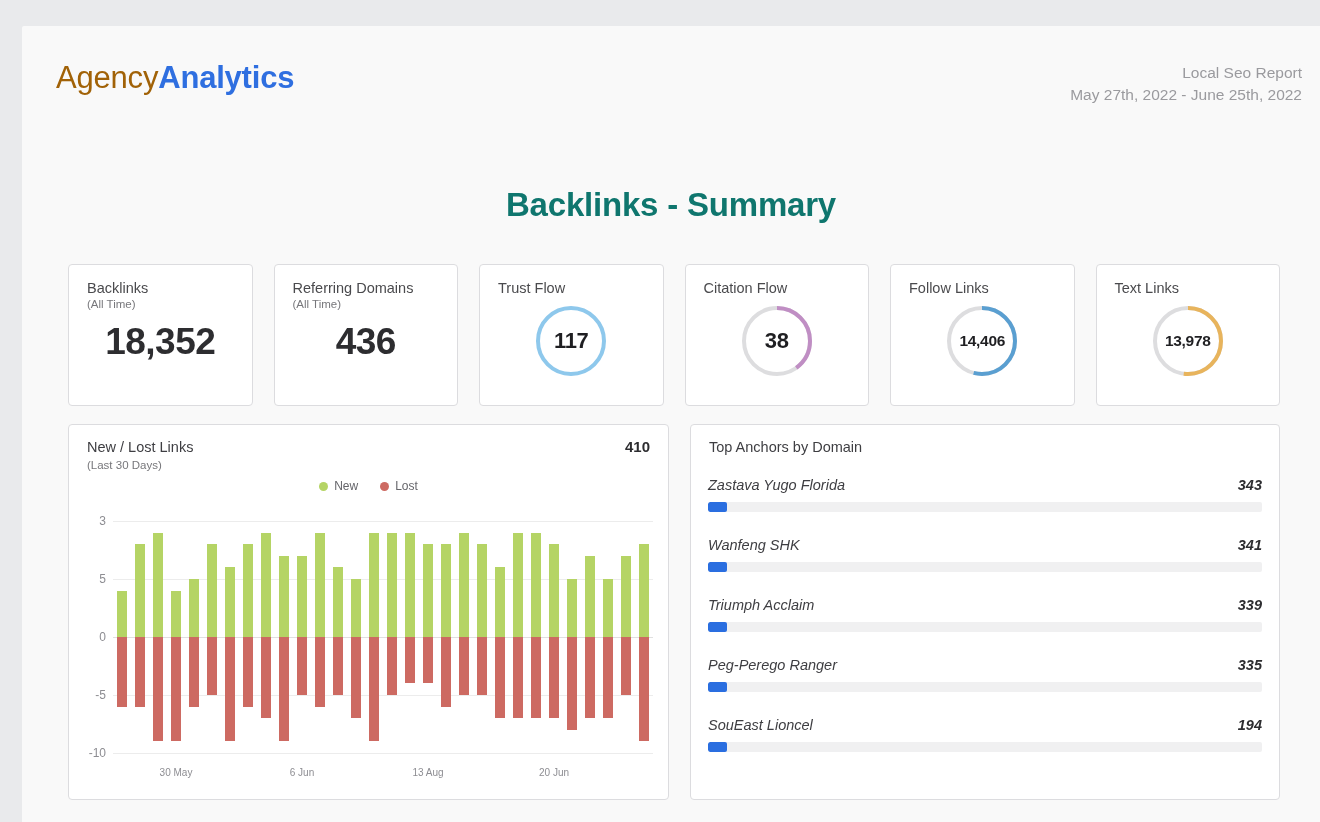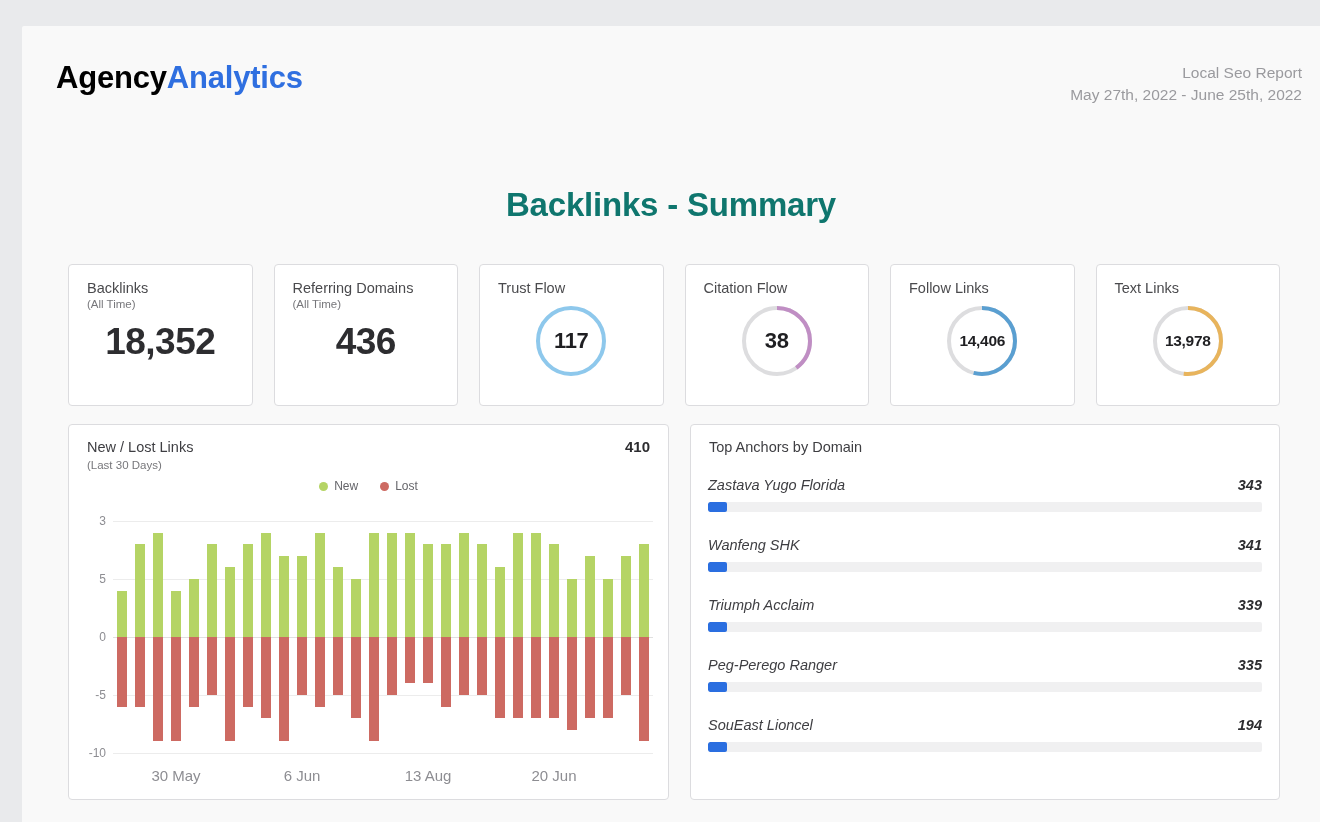--- a/index.html
+++ b/index.html
@@ -17,21 +17,21 @@
     background: #f9f9f9;
     border-top-left-radius: 2px;
   }
 
   
   .hdr { position: absolute; left: 0; top: 0; width: 100%; height: 130px; }
   .logo {
     position: absolute; left: 34px; top: 34px;
     font-size: 31px; letter-spacing: -0.2px; white-space: nowrap;
   }
-  .logo .lt { color: #000000; font-weight: 700; }
+  .logo .lt { color: #a16207; font-weight: 400; }
   .logo .bd { color: #2f6fe0; font-weight: 700; }
 
   .hdr-right {
     position: absolute; right: 18px; top: 36px;
     text-align: right; color: #9a9a9e; font-size: 15.5px; line-height: 22px;
   }
 
   
   .page-title {
     position: absolute; left: 0; right: 0; top: 160px;
@@ -114,21 +114,21 @@
     position: absolute; right: 100%; margin-right: 7px;
     transform: translateY(-50%);
     font-size: 12px; color: #8d8d92; white-space: nowrap;
   }
   .bars { position: absolute; left: 0; top: 0; width: 100%; height: 100%; display: flex;
           align-items: flex-start; }
   .barcol { flex: 1 1 0; height: 100%; position: relative; }
   .bar-new { position: absolute; left: 22%; width: 56%; background: #b5d465; }
   .bar-lost { position: absolute; left: 22%; width: 56%; background: #cd6a62; }
   .xlabels { position: absolute; left: 44px; top: 272px; width: 540px; height: 20px; }
-  .xlab { position: absolute; transform: translateX(-50%); font-size: 15px; color: #8d8d92;
+  .xlab { position: absolute; transform: translateX(-50%); font-size: 10px; color: #8d8d92;
           white-space: nowrap; }
 
   
   .anchor-list { position: absolute; left: 17px; right: 17px; top: 52px; }
   .anchor-row { margin-bottom: 25px; font-style: italic; }
   .anchor-head { display: flex; justify-content: space-between; align-items: baseline; }
   .anchor-name { font-size: 14.5px; color: #3e3e42; }
   .anchor-val { font-size: 14.5px; font-weight: 700; color: #2d2d30; }
   .anchor-track { margin-top: 9px; height: 10px; background: #f0f0f1; border-radius: 2px;
                   position: relative; overflow: hidden; }

